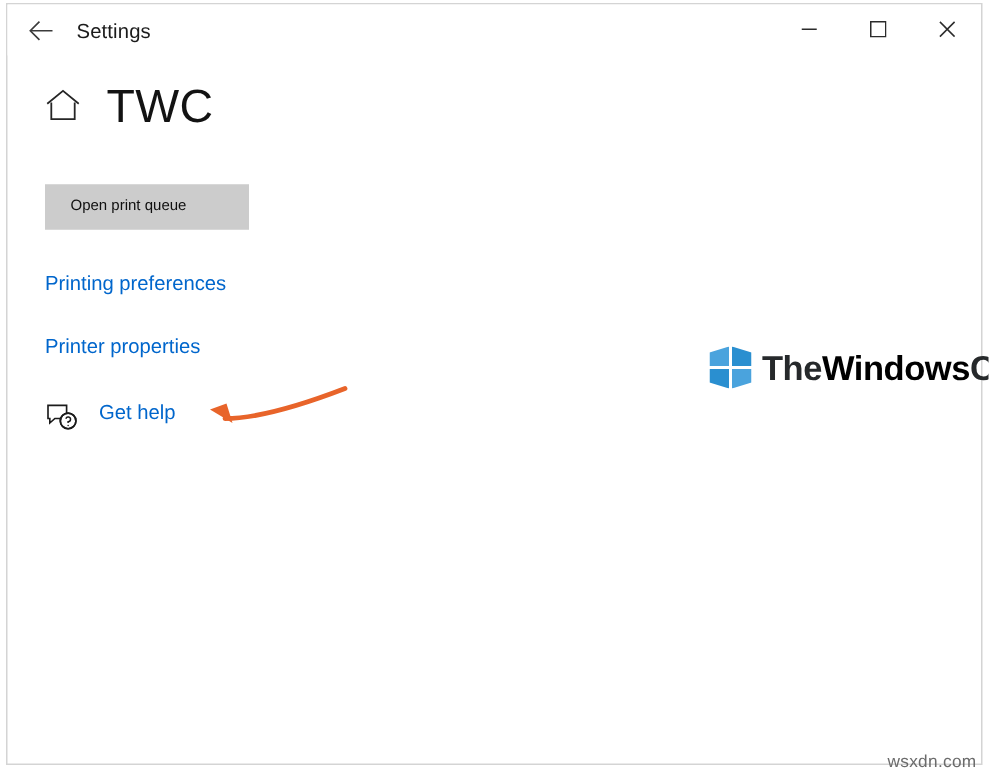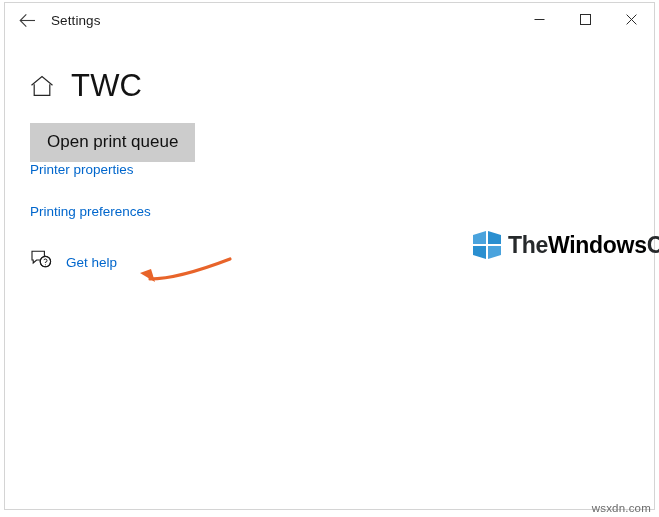--- a/index.html
+++ b/index.html
@@ -63,21 +63,21 @@
     display: flex;
     align-items: center;
     justify-content: center;
     color: #2b2b2b;
   }
   .cap-btn svg { display: block; }
 
   
   .page-header {
     display: flex;
-    align-items: flex-end;
+    align-items: flex-start;
     padding-left: 22px;
     margin-top: 18px;
     height: 46px;
   }
   .home-icon {
     width: 30px;
     height: 30px;
     display: flex;
     align-items: center;
     justify-content: center;
@@ -111,39 +111,40 @@
     display: flex;
   }
   .status-label { margin-right: 26px; }
   .status-value { color: #1b1b1b; }
 
   .print-queue-btn {
     display: inline-block;
     background: #cccccc;
     border: 1px solid #cccccc;
     color: #101010;
-    font-size: 17px;
+    font-size: 10px;
     font-family: "Liberation Sans", sans-serif;
     padding: 8px 16px 9px 16px;
     min-width: 136px;
     text-align: left;
+    margin-bottom: 28px;
   }
 
   .link {
     display: block;
     color: #0066cc;
     font-size: 13.5px;
     text-decoration: none;
     margin-bottom: 27px;
     width: fit-content;
   }
 
   .help-row {
     display: flex;
-    align-items: flex-end;
+    align-items: flex-start;
     margin-top: 29px;
   }
   .help-icon {
     width: 22px;
     height: 22px;
     margin-right: 14px;
     color: #1b1b1b;
     display: flex;
     align-items: center;
     justify-content: center;
@@ -247,22 +248,22 @@
       </svg>
     </div>
     <div class="device-name">TWC</div>
   </div>
 
   <div class="content">
 
 
     <button class="print-queue-btn">Open print queue</button>
 
+    <a class="link" href="#">Printing preferences</a>
     <a class="link" href="#">Printer properties</a>
-    <a class="link" href="#">Printing preferences</a>
 
     <div class="help-row">
       <div class="help-icon">
         <svg width="21" height="19" viewBox="0 0 21 19" fill="none" stroke="currentColor" stroke-width="1.1">
           <path d="M1 1.2 H13.4 V10 H5.6 L2.2 13 V10 H1 Z"></path>
           <circle cx="14.4" cy="11.6" r="5.2" fill="#ffffff"></circle>
           <circle cx="14.4" cy="11.6" r="5.2"></circle>
           <path d="M12.9 10.1 A1.6 1.6 0 1 1 14.4 12.2 V13" stroke-width="1"></path>
           <circle cx="14.4" cy="14.7" r="0.5" fill="currentColor" stroke="none"></circle>
         </svg>

